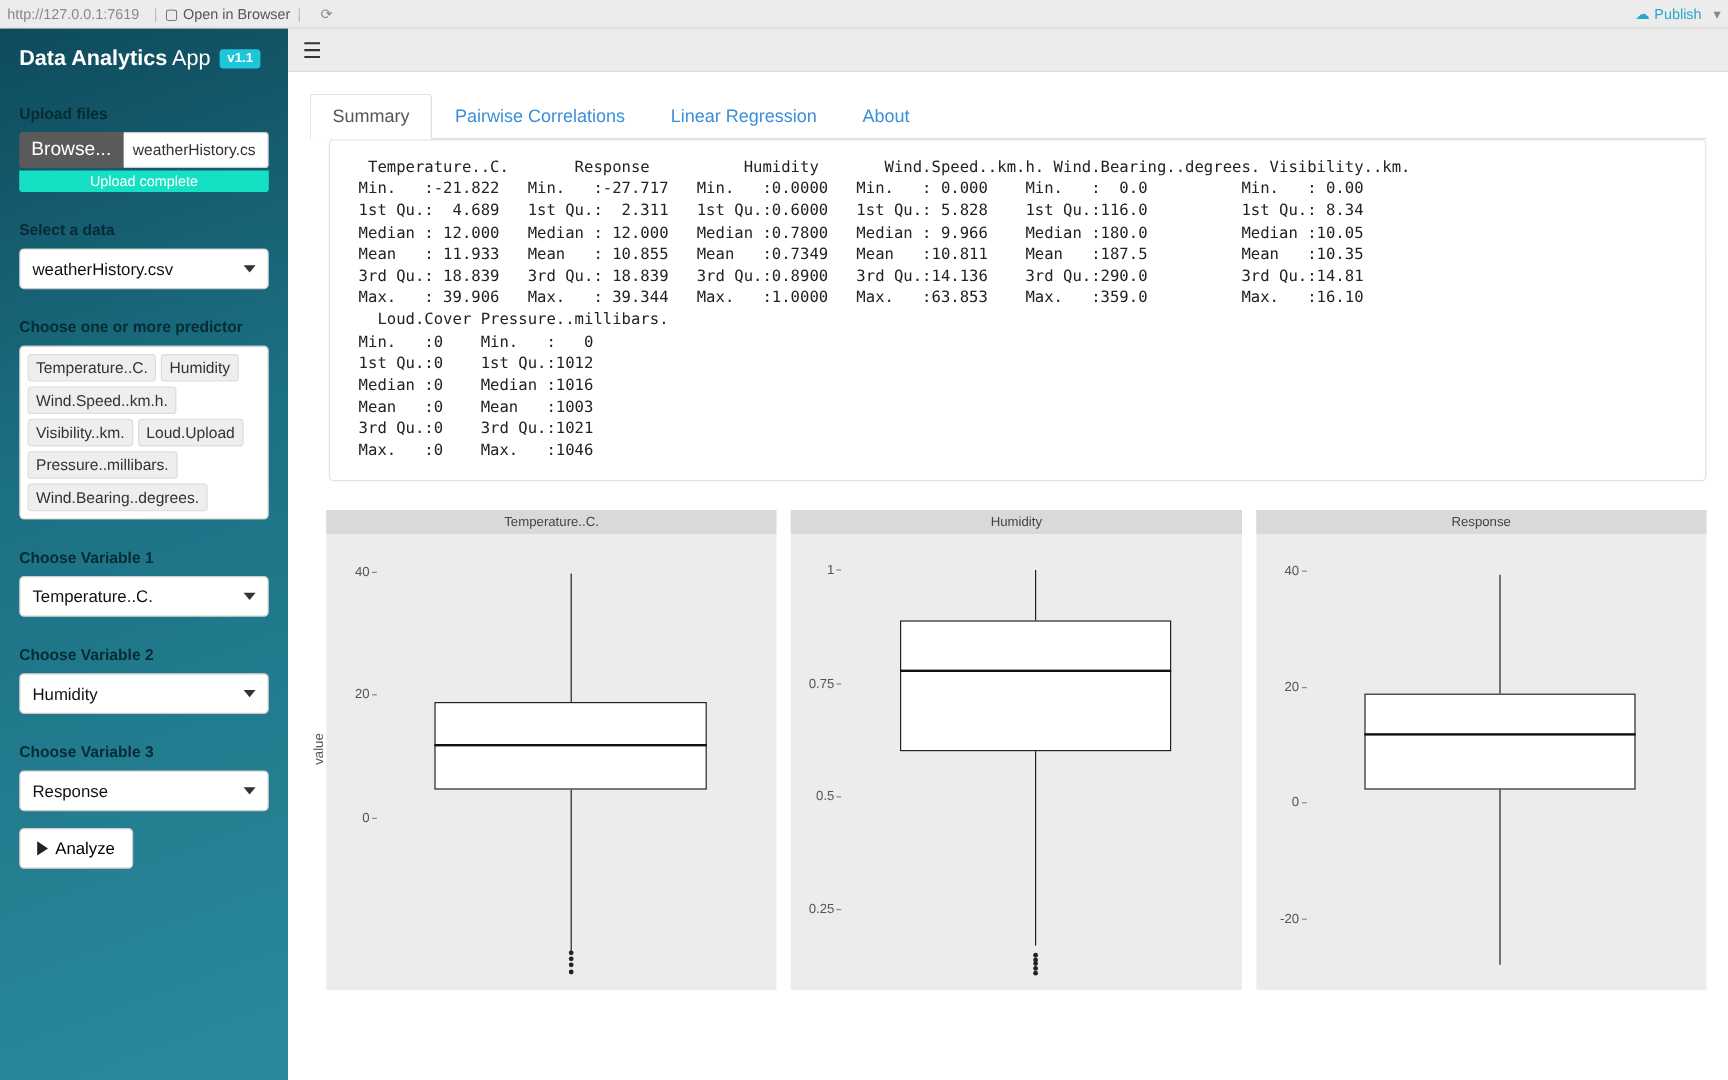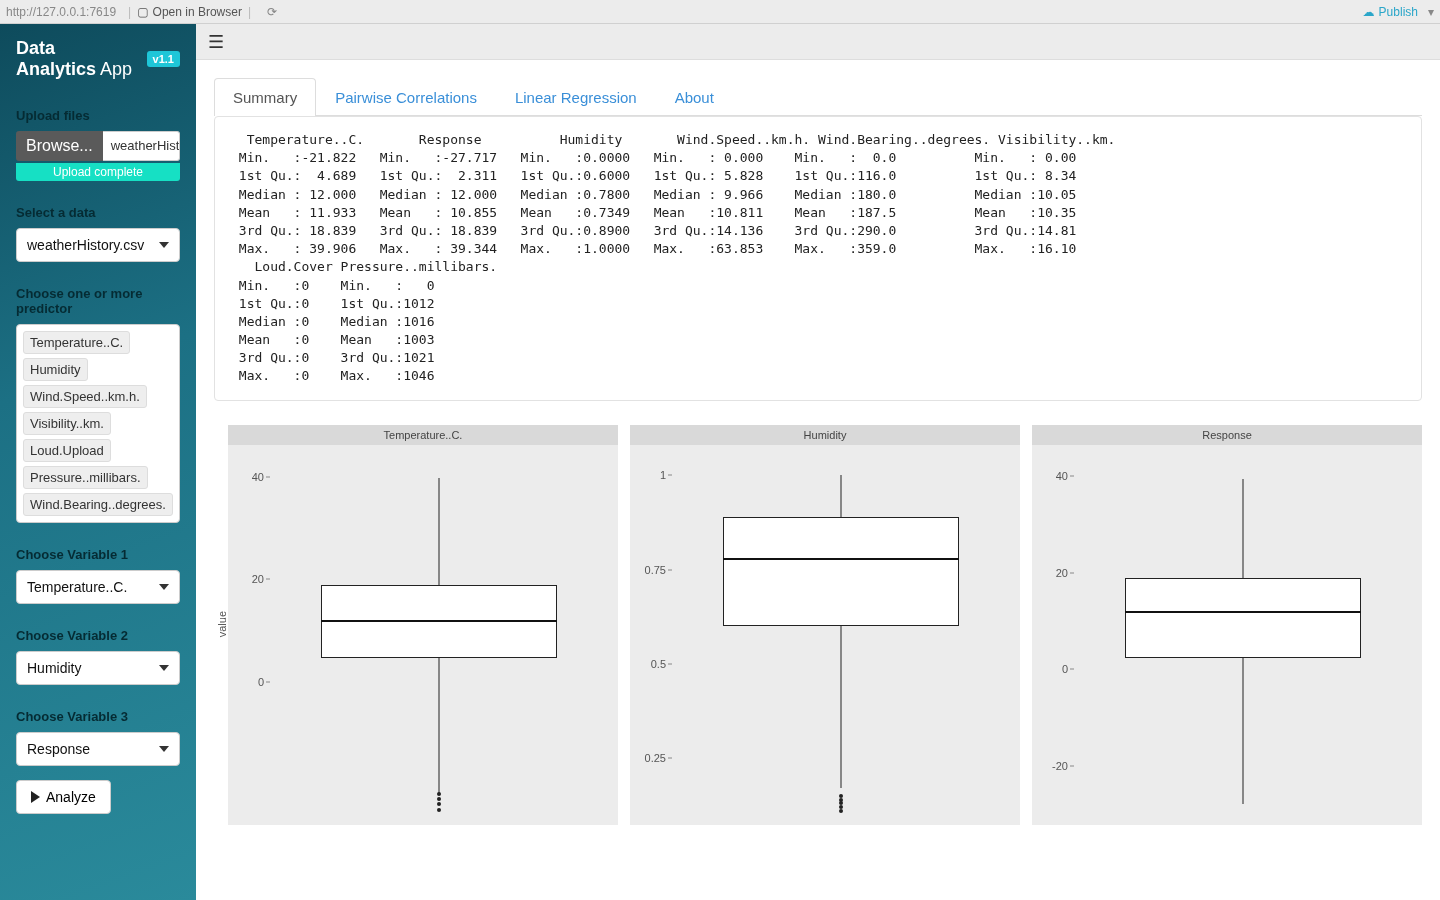--- a/index.html
+++ b/index.html
@@ -7,21 +7,21 @@
   .topbar { height: 24px; background: #ececec; border-bottom: 1px solid #d0d0d0; display: flex; align-items: center; padding: 0 6px; font-size: 12px; color: #555; }
   .topbar .url { color: #888; margin-right: 6px; }
   .topbar .divider { color: #bbb; margin: 0 6px; }
   .topbar .open-browser { color: #555; display: flex; align-items: center; gap: 4px; cursor: pointer; }
   .topbar .refresh { margin-left: 10px; color: #888; cursor: pointer; }
   .topbar .spacer { flex: 1; }
   .topbar .publish { color: #2aa6c9; display: flex; align-items: center; gap: 4px; cursor: pointer; }
   .topbar .chev { color: #888; margin-left: 6px; }
 
   .app { display: flex; height: calc(100vh - 24px); }
-  .sidebar { width: 196px; background: linear-gradient(180deg, #0f4c5c 0%, #2a8091 60%, #2a8091 100%); background: #1b6b7d; background-image: linear-gradient(160deg, #0e4b5c 0%, #1c7084 40%, #2a8a9b 100%); color: #111; flex-shrink: 0; overflow-y: auto; }
+  .sidebar { width: 240px; background: linear-gradient(180deg, #0f4c5c 0%, #2a8091 60%, #2a8091 100%); background: #1b6b7d; background-image: linear-gradient(160deg, #0e4b5c 0%, #1c7084 40%, #2a8a9b 100%); color: #111; flex-shrink: 0; overflow-y: auto; }
   .brand { display:flex; align-items:center; gap:8px; padding: 14px 16px 18px; color:#fff; font-size:18px; }
   .brand b { font-weight:700; }
   .badge { background:#1ec6d8; color:#fff; font-size:11px; padding:2px 6px; border-radius:3px; font-weight:600; }
   .side-section { padding: 0 16px 14px; }
   .side-label { color:#052b33; font-weight:600; font-size:13px; margin: 10px 0 8px; }
   .file-row { display:flex; width:100%; margin-bottom:0; }
   .browse-btn { background:#5a5a5a; color:#fff; border:none; padding:6px 10px; font-size:16px; border-radius:3px 0 0 3px; cursor:pointer; }
   .file-name { flex:1; background:#fff; color:#333; padding:6px 8px; font-size:13px; border:1px solid #ccc; border-left:none; border-radius:0 3px 3px 0; white-space:nowrap; overflow:hidden; }
   .progress { background:#16e0c4; color:#fff; text-align:center; font-size:12px; padding:2px 0; border-radius:0 0 3px 3px; margin-top:2px; }
   .select { width:100%; background:#fff; border:1px solid #ccc; border-radius:4px; padding:8px 10px; font-size:14px; display:flex; justify-content:space-between; align-items:center; cursor:pointer; }
@@ -31,21 +31,21 @@
   .analyze-btn { background:#fff; border:1px solid #ccc; border-radius:4px; padding:8px 14px; font-size:14px; display:inline-flex; align-items:center; gap:6px; cursor:pointer; }
   .play-icon { width:0; height:0; border-top:6px solid transparent; border-bottom:6px solid transparent; border-left:9px solid #222; }
 
   .main { flex:1; display:flex; flex-direction:column; overflow:hidden; background:#fff; }
   .main-topstrip { height:36px; background:#ececec; border-bottom:1px solid #ddd; display:flex; align-items:center; padding:0 12px; }
   .hamburger { cursor:pointer; color:#333; font-size:18px; }
   .content { flex:1; overflow:auto; padding: 18px 18px 30px; }
   .tabs { display:flex; border-bottom:1px solid #ddd; margin-bottom:0; }
   .tab { padding:10px 18px; font-size:15px; color:#3a8fd8; cursor:pointer; border:1px solid transparent; border-bottom:none; border-radius:4px 4px 0 0; margin-bottom:-1px; }
   .tab.active { color:#555; background:#fff; border-color:#ddd; }
-  .well { border:1px solid #e2e2e2; border-radius:4px; padding:14px 16px; background:#fff; margin-bottom:24px;}
+  .well { border:1px solid #e2e2e2; border-radius:4px; padding:14px 16px; background:#fff; margin-bottom:24px;margin-left:16px;}
   .pre { font-family: "Menlo","Consolas",monospace; font-size:13px; white-space:pre; color:#222; line-height:1.4; overflow-x:auto;}
 
   .charts { display:flex; gap:12px; }
   .chart { flex:1; background:#ececec; position:relative; height:400px; }
   .chart-title-strip { background:#d9d9d9; text-align:center; font-size:11px; color:#444; padding:4px 0; }
   .chart-body { position:absolute; top:22px; bottom:0; left:0; right:0; }
   .axis-area { position:absolute; left:42px; right:10px; top:10px; bottom:10px; }
   .tick { position:absolute; left:-38px; font-size:11px; color:#555; transform:translateY(-50%); text-align:right; width:32px; }
   .tickline { position:absolute; left:-4px; width:4px; height:1px; background:#888; transform:translateY(-0.5px);}
   .whisker-v { position:absolute; left:50%; width:1px; background:#222; transform:translateX(-0.5px); }

